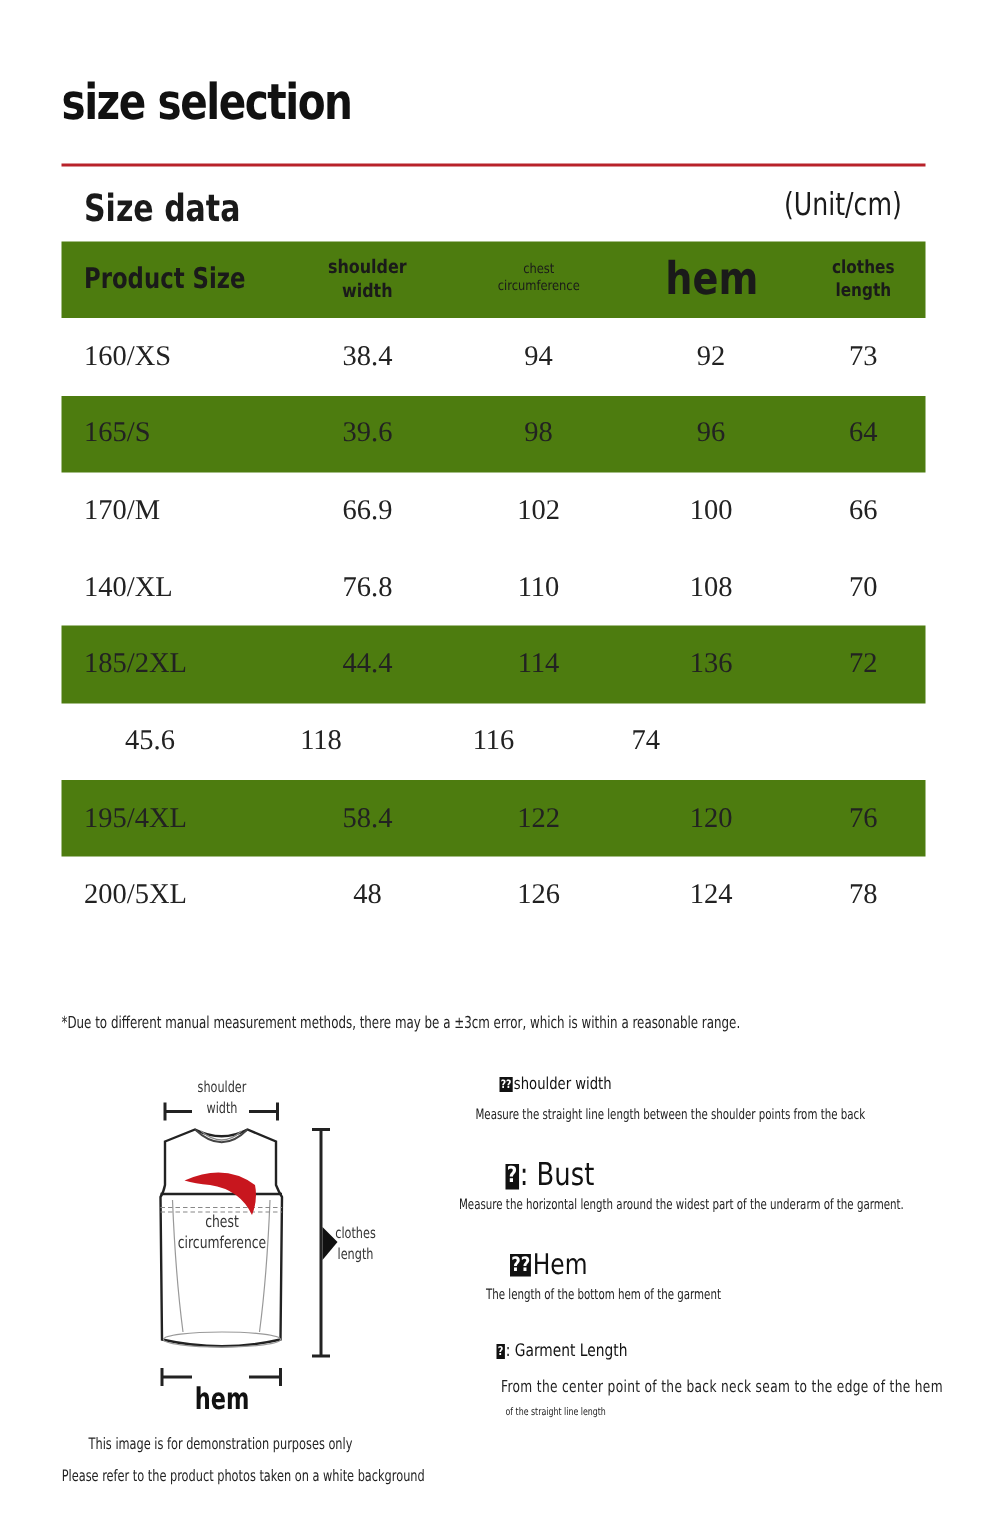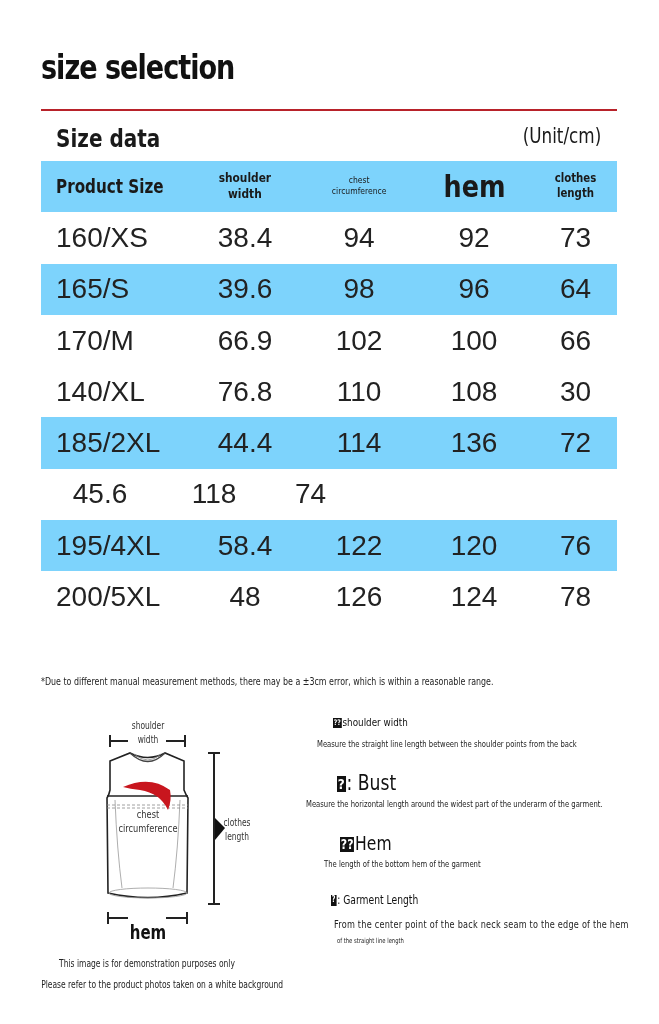--- a/index.html
+++ b/index.html
@@ -22,34 +22,34 @@
       font-family: "DejaVu Sans", sans-serif; font-size: 25px; font-weight: bold;
       transform: scaleX(0.8); transform-origin: left top; color: #1a1a1a;
     }
     .unit {
       position: absolute; right: 58px; top: 124px;
       font-family: "DejaVu Sans", sans-serif; font-size: 21px;
       transform: scaleX(0.8); transform-origin: right top; color: #1a1a1a;
     }
     .table { position: absolute; left: 41px; top: 161px; width: 576px; }
     .row { display: flex; align-items: center; height: 51.3px; }
-    .row.shaded { background: #7dd3fc; }
+    .row.shaded { background: #4d7c0f; }
     .cell { text-align: center; }
     .c0 { width: 145px; text-align: left; padding-left: 15px; box-sizing: border-box; }
     .c1 { width: 118px; }
     .c2 { width: 110px; }
     .c3 { width: 120px; }
     .c4 { width: 83px; }
     .hcell { font-family: "DejaVu Sans", sans-serif; color: #1a1a1a; line-height: 1.25; }
     .h0 { font-size: 19px; font-weight: bold; display: inline-block; transform: scaleX(0.8); transform-origin: left center; white-space: nowrap; }
     .h1 { font-size: 12.5px; font-weight: bold; display: inline-block; transform: scaleX(0.85); }
     .h2 { font-size: 9px; display: inline-block; transform: scaleX(0.85); }
     .h3 { font-size: 30px; font-weight: bold; display: inline-block; transform: scaleX(0.85); }
     .h4 { font-size: 12px; font-weight: bold; display: inline-block; transform: scaleX(0.85); }
-    .dcell { font-family: Liberation Sans, sans-serif; font-size: 28px; color: #222; font-weight: normal; }
+    .dcell { font-family: Liberation Serif, serif; font-size: 19px; color: #222; font-weight: normal; }
     .note {
       position: absolute; left: 41px; top: 675px; font-size: 11px;
       font-family: "DejaVu Sans", sans-serif; transform: scaleX(0.72); transform-origin: left top;
       white-space: nowrap; color: #222;
     }
     .diag-label {
       position: absolute; font-family: "DejaVu Sans", sans-serif; color: #333;
       transform: scaleX(0.75); transform-origin: center top; white-space: nowrap; text-align: center;
     }
     .caption {
@@ -100,32 +100,33 @@
     <div class="cell c1 dcell">66.9</div>
     <div class="cell c2 dcell">102</div>
     <div class="cell c3 dcell">100</div>
     <div class="cell c4 dcell">66</div>
   </div>
   <div class="row">
     <div class="cell c0 dcell">140/XL</div>
     <div class="cell c1 dcell">76.8</div>
     <div class="cell c2 dcell">110</div>
     <div class="cell c3 dcell">108</div>
-    <div class="cell c4 dcell">30</div>
+    <div class="cell c4 dcell">70</div>
   </div>
   <div class="row shaded">
     <div class="cell c0 dcell">185/2XL</div>
     <div class="cell c1 dcell">44.4</div>
     <div class="cell c2 dcell">114</div>
     <div class="cell c3 dcell">136</div>
     <div class="cell c4 dcell">72</div>
   </div>
   <div class="row">
     <div class="cell c1 dcell">45.6</div>
     <div class="cell c2 dcell">118</div>
+    <div class="cell c3 dcell">116</div>
     <div class="cell c4 dcell">74</div>
   </div>
   <div class="row shaded">
     <div class="cell c0 dcell">195/4XL</div>
     <div class="cell c1 dcell">58.4</div>
     <div class="cell c2 dcell">122</div>
     <div class="cell c3 dcell">120</div>
     <div class="cell c4 dcell">76</div>
   </div>
   <div class="row">

